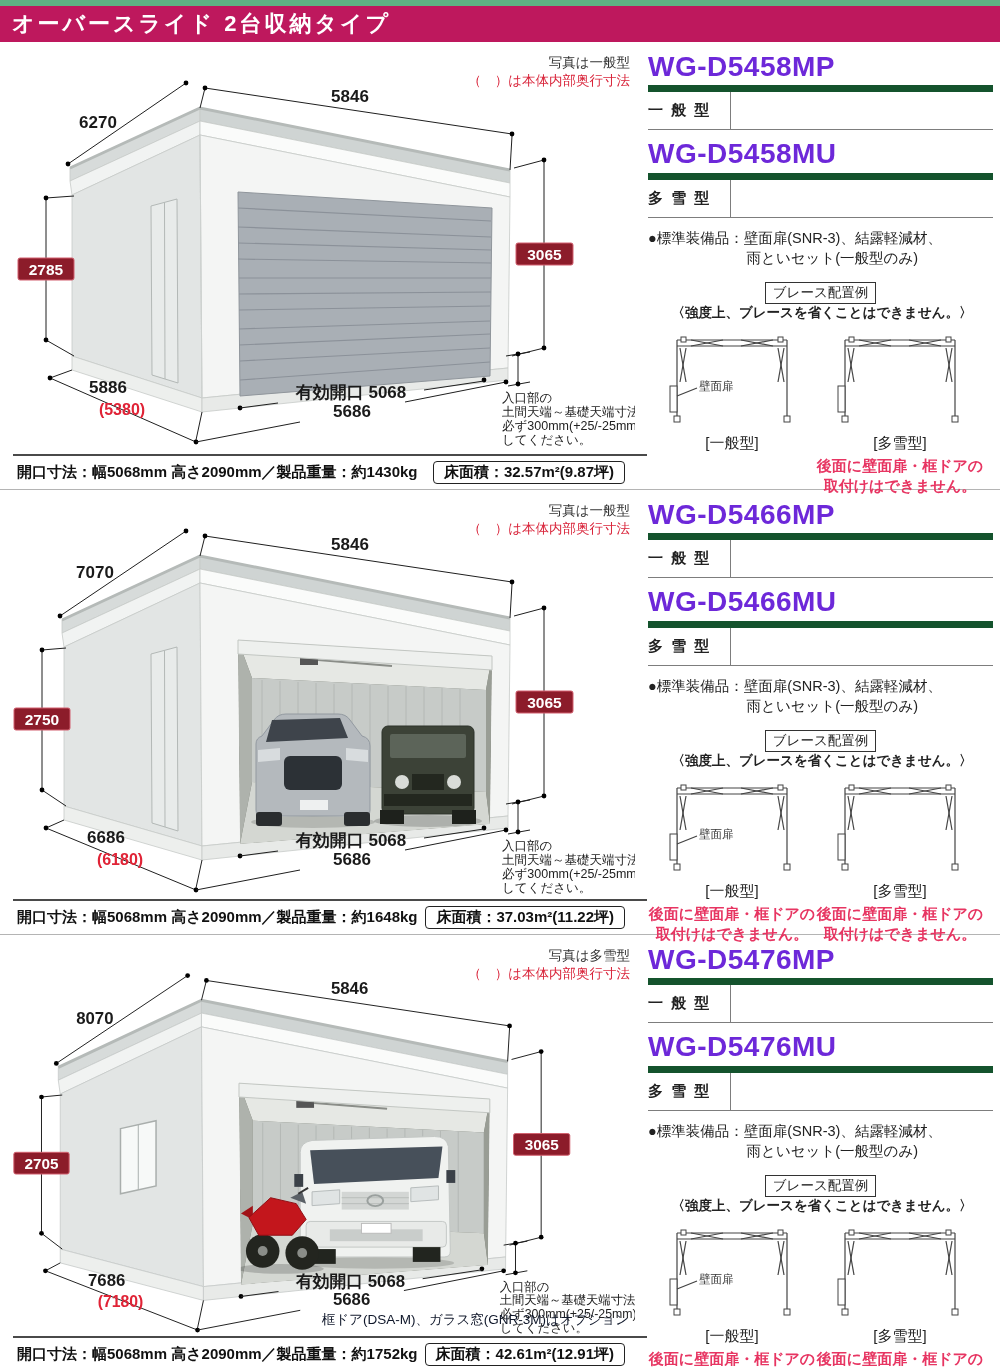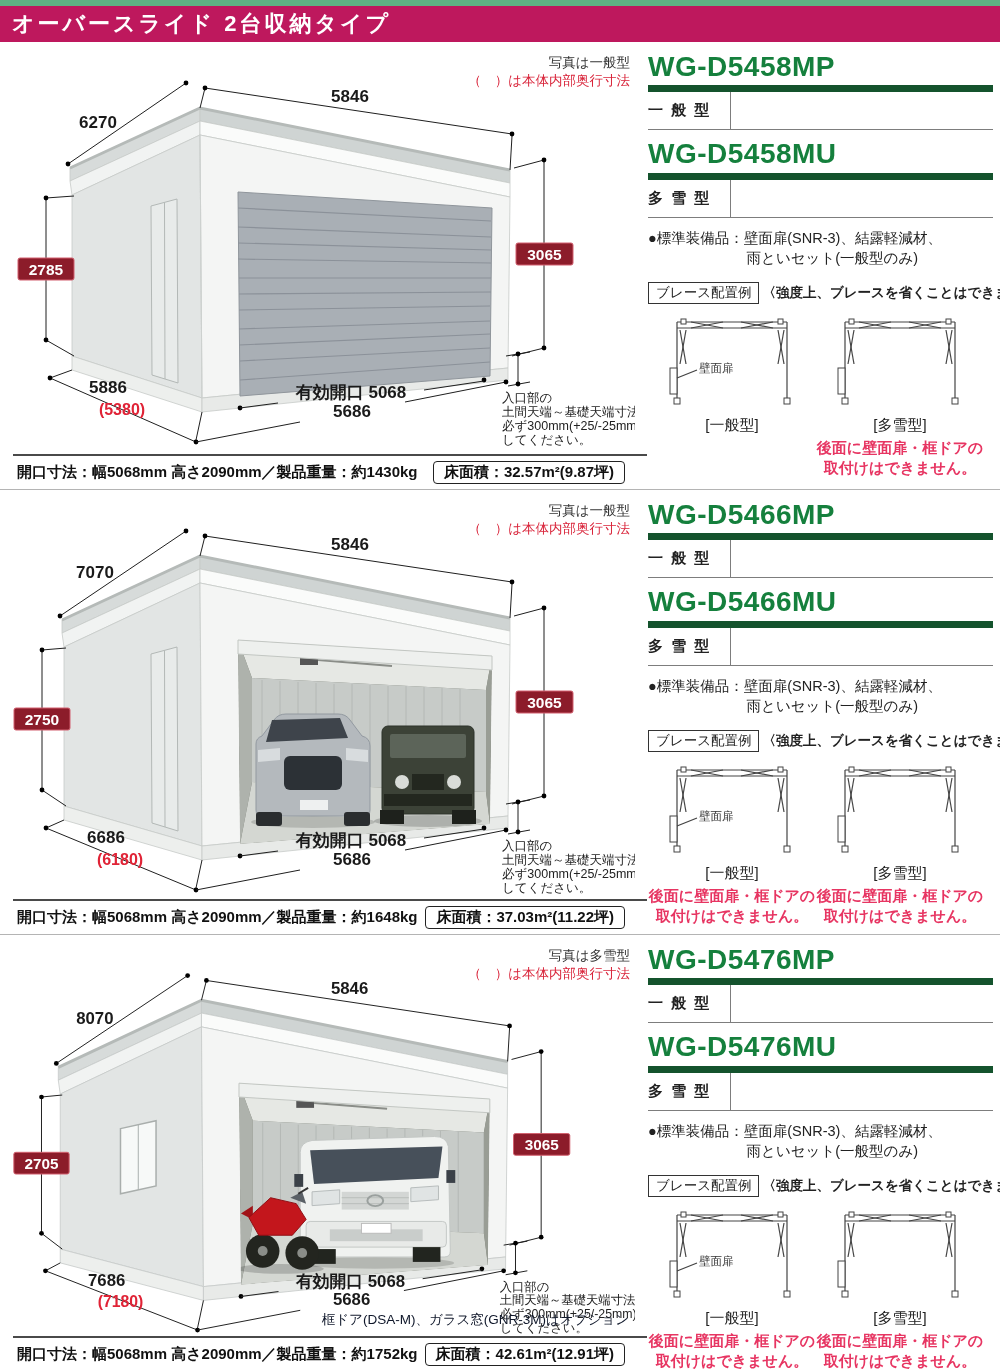--- a/index.html
+++ b/index.html
@@ -18,28 +18,28 @@
   .photonotes .n2{font-size:13.5px;color:#d9243a;}
   .optnote{position:absolute;right:6px;top:372px;font-size:13.5px;color:#0f172a;}
   
   .spec{position:absolute;left:13px;bottom:5px;width:634px;border-top:2px solid #4a4a4a;
         padding-top:5px;display:flex;align-items:center;justify-content:space-between;}
   .spec .stxt{font-size:15px;font-weight:700;color:#111;padding-left:4px;}
   .floorbox{font-size:15px;font-weight:700;color:#111;border:1.5px solid #222;border-radius:4px;
             padding:1px 10px;margin-right:22px;white-space:nowrap;}
   
   .rp{position:absolute;left:648px;top:10px;width:345px;}
-  .model{margin:0;font-size:28px;font-weight:800;color:#15803d;letter-spacing:0.5px;line-height:1.05;}
+  .model{margin:0;font-size:28px;font-weight:800;color:#6d28d9;letter-spacing:0.5px;line-height:1.05;}
   .typerow{border-top:7px solid #14532d;border-bottom:1px solid #7d7d7d;height:37px;display:flex;margin-top:4px;}
   .typecell{width:82px;border-right:1px solid #7d7d7d;display:flex;align-items:center;
             font-size:15px;font-weight:700;letter-spacing:2px;color:#222;}
   .gap8{height:9px;}
   .equip{margin-top:10px;font-size:14.5px;line-height:1.4;color:#222;}
   .equip .l2{padding-left:6.8em;}
-  .bracehead{margin-top:14px;display:flex;align-items:center;}
+  .bracehead{margin-top:14px;display:flex;align-items:center;flex-direction:column;}
   .bracetitle{border:1.2px solid #333;padding:1px 7px;font-size:13.5px;color:#222;white-space:nowrap;}
   .bracecap{font-size:13.5px;font-weight:700;color:#222;margin-left:3px;white-space:nowrap;}
   .bracegrid{display:flex;margin-top:8px;}
   .bracecol{width:168px;text-align:center;}
   .bracelabel{font-size:15px;color:#222;margin-top:2px;}
   .rednote{font-size:15px;font-weight:700;color:#e73562;line-height:1.3;margin-top:3px;}
   
   svg text{font-family:"Liberation Sans","DejaVu Sans",sans-serif;}
   .dim{stroke:#1f1f1f;stroke-width:1;fill:none;}
   .dimtxt{font-size:17px;font-weight:700;fill:#1a1a1a;}

